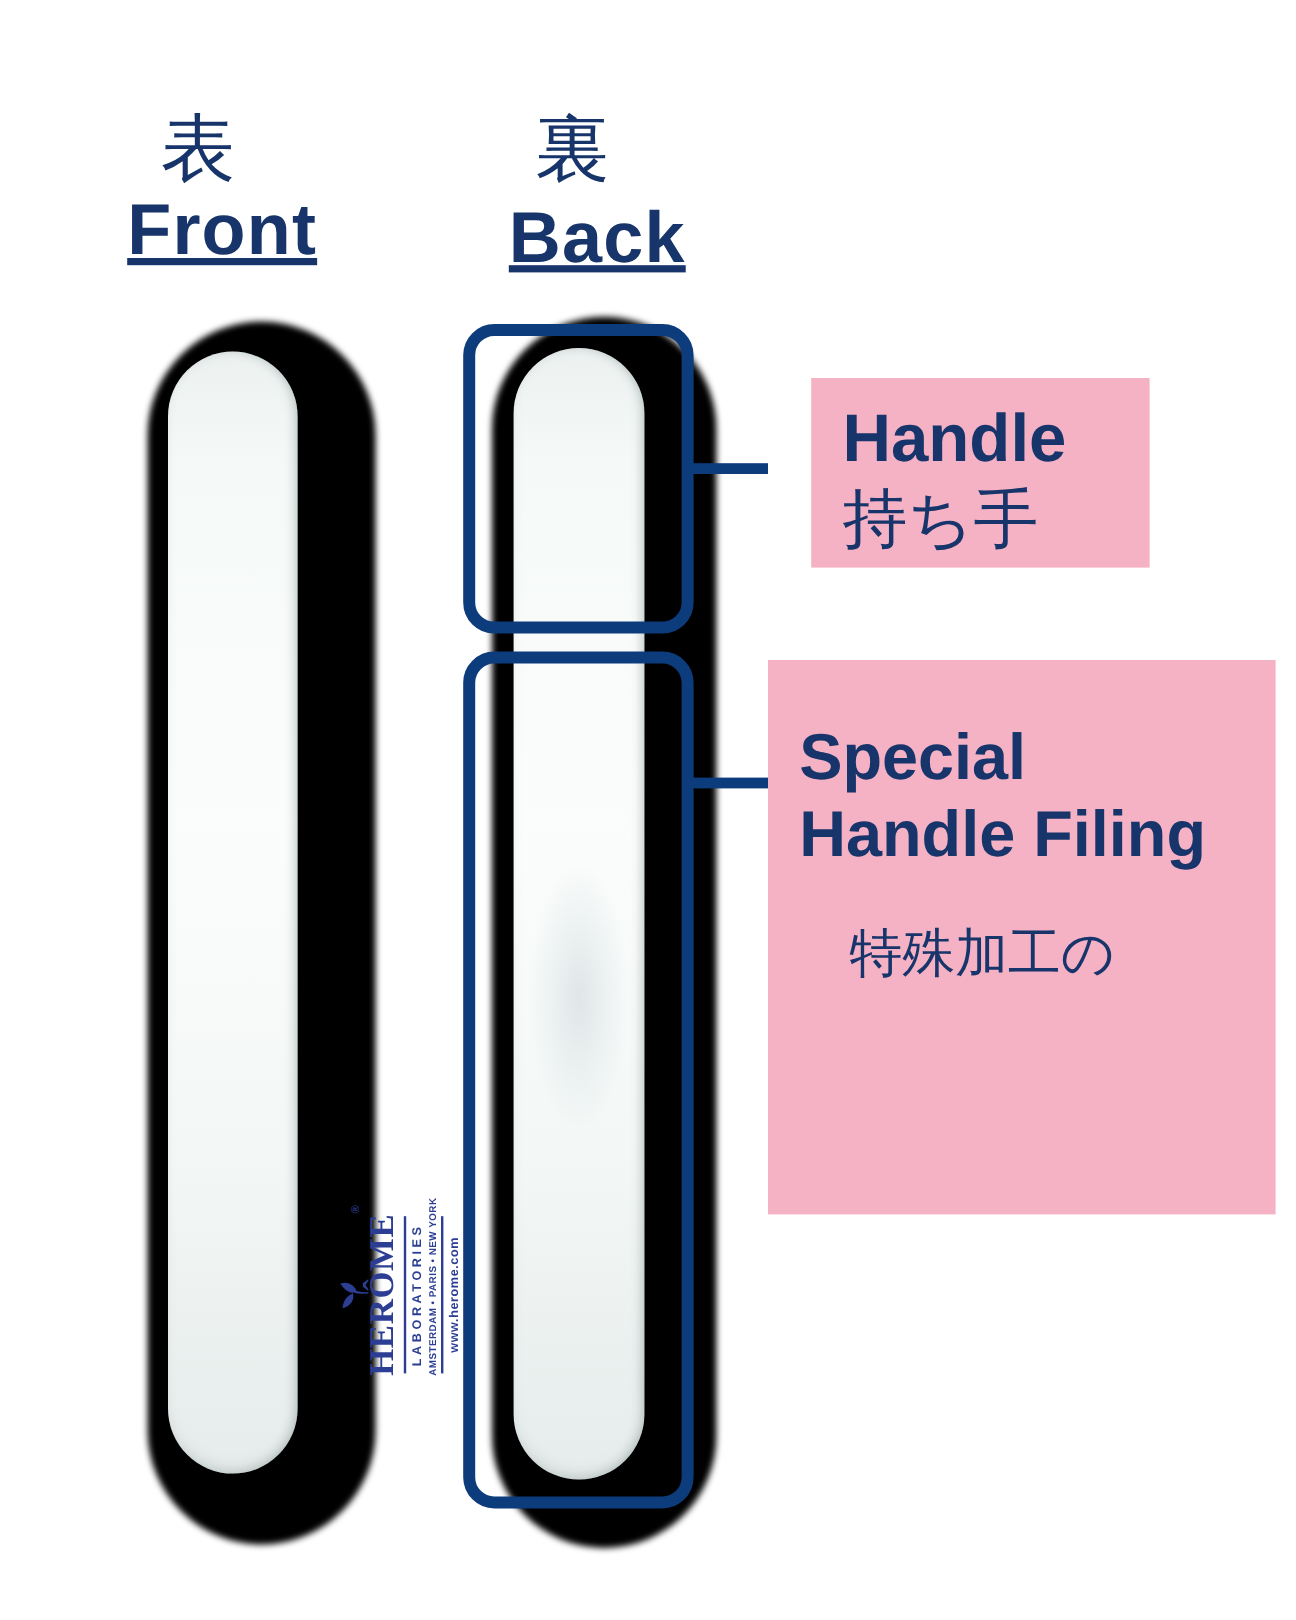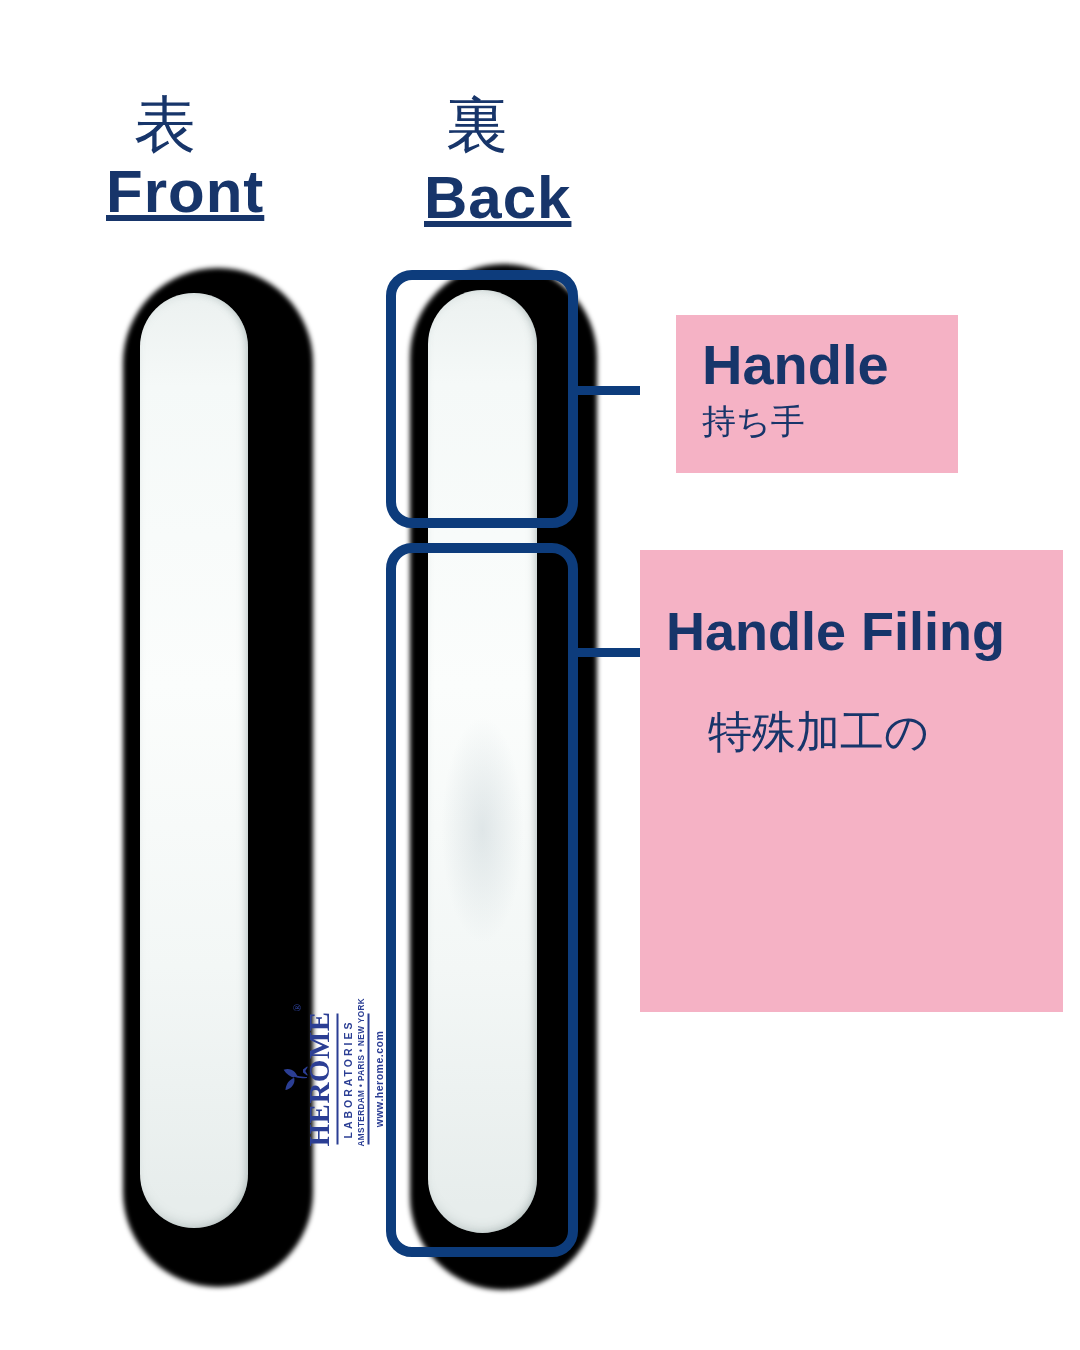--- a/index.html
+++ b/index.html
@@ -70,21 +70,21 @@
   .connector-surface{left:574px;top:648px;width:66px;}
 
   
   .pink-box{
     position:absolute;background:var(--pink-label-bg,#f5b2c5);z-index:5;
     color:var(--navy-text,#17356a);box-sizing:border-box;
   }
   .pink-handle{left:640px;top:315px;width:282px;height:158px;padding:22px 0 0 26px;margin-left:36px;}
   .pink-surface{left:640px;top:550px;width:423px;height:462px;padding:50px 0 0 26px;}
   .label-en{font-size:56px;font-weight:800;line-height:1;}
-  .label-ja{font-size:34px;font-weight:500;line-height:1.2;margin-top:8px;}
+  .label-ja{font-size:54px;font-weight:500;line-height:1.2;margin-top:8px;}
   .surface-en-line{font-size:54px;font-weight:800;line-height:1.18;}
   .surface-ja{margin-top:30px;margin-left:42px;}
   .surface-ja-line{font-size:44px;font-weight:500;line-height:1.74;}
 </style>
 </head>
 <body>
 
 <div class="canvas">
 
   <div class="view-ja front-ja">表</div>
@@ -118,19 +118,20 @@
   <div class="outline-box outline-surface"></div>
   <div class="connector connector-handle"></div>
   <div class="connector connector-surface"></div>
 
   <div class="pink-box pink-handle">
     <div class="label-en">Handle</div>
     <div class="label-ja">持ち手</div>
   </div>
 
   <div class="pink-box pink-surface">
+    <div class="surface-en-line">Special</div>
     <div class="surface-en-line">Handle Filing</div>
     <div class="surface-ja">
       <div class="surface-ja-line">特殊加工の</div>
     </div>
   </div>
 
 </div>
 
 </body></html>

